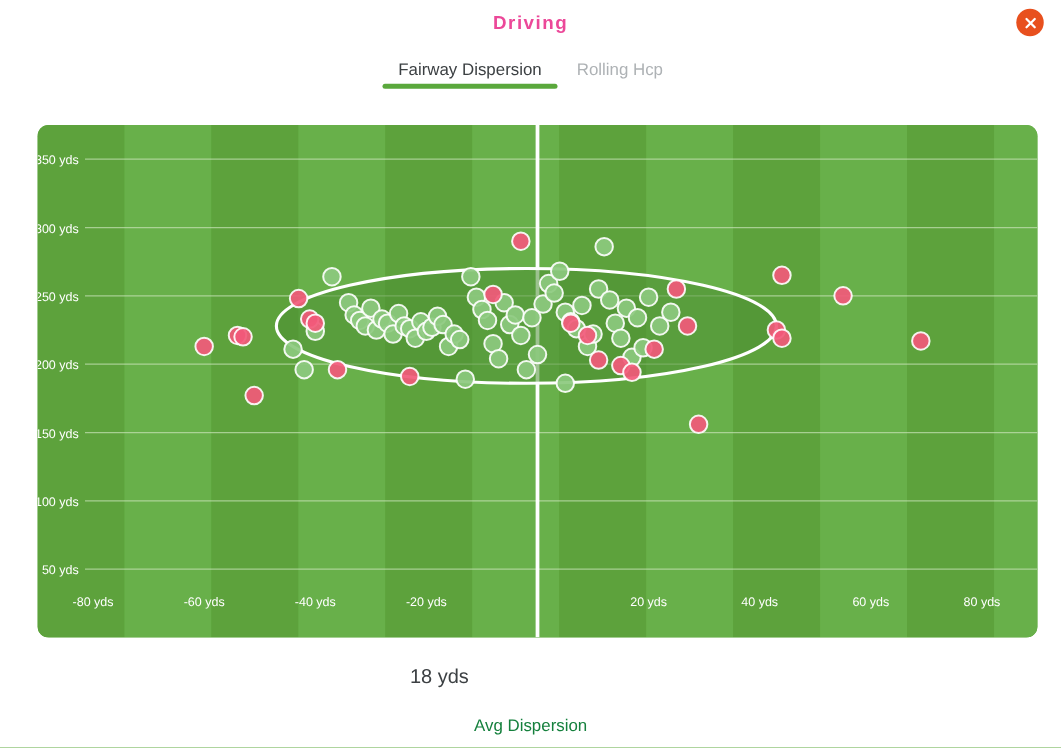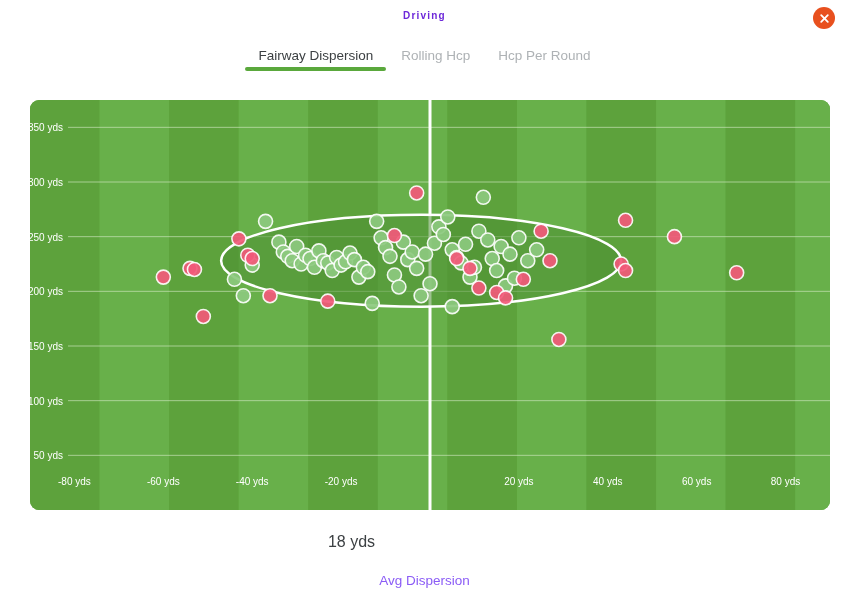--- a/index.html
+++ b/index.html
@@ -15,24 +15,24 @@
     position: relative;
   }
 
   
   #modal-title {
     position: absolute;
     top: 10px;
     left: 0;
     width: 849px;
     text-align: center;
-    font-size: 10px;
+    font-size: 15px;
     font-weight: bold;
     letter-spacing: 1.2px;
-    color: #6d28d9;
+    color: #ec4899;
   }
 
   #close-button {
     position: absolute;
     top: 7px;
     right: 14px;
     width: 22px;
     height: 22px;
     border-radius: 50%;
     background: #e8501e;
@@ -105,39 +105,38 @@
     font-size: 16px;
     color: #3c4043;
   }
   #avg-label {
     position: absolute;
     top: 573px;
     left: 0;
     width: 849px;
     text-align: center;
     font-size: 13.5px;
-    color: #8b5cf6;
+    color: #15803d;
   }
 </style>
 </head>
 <body>
 
 <div id="modal-title">Driving</div>
 
 <button id="close-button" aria-label="Close">
   <svg width="13" height="13" viewBox="0 0 13 13">
     <line x1="3.2" y1="3.2" x2="9.8" y2="9.8" stroke="#ffffff" stroke-width="1.8" stroke-linecap="round"></line>
     <line x1="9.8" y1="3.2" x2="3.2" y2="9.8" stroke="#ffffff" stroke-width="1.8" stroke-linecap="round"></line>
   </svg>
 </button>
 
 <div id="tab-bar">
   <div class="tab active">Fairway Dispersion</div>
   <div class="tab">Rolling Hcp</div>
-  <div class="tab">Hcp Per Round</div>
 </div>
 
 <div id="chart-area">
   <svg id="chart-svg" viewBox="0 0 800 410">
       <rect x="0" y="0" width="69.56521739130434" height="410" fill="#5da23c"></rect>
       <rect x="69.56521739130434" y="0" width="69.56521739130434" height="410" fill="#68b04a"></rect>
       <rect x="139.1304347826087" y="0" width="69.56521739130434" height="410" fill="#5da23c"></rect>
       <rect x="208.69565217391303" y="0" width="69.56521739130434" height="410" fill="#68b04a"></rect>
       <rect x="278.2608695652174" y="0" width="69.56521739130434" height="410" fill="#5da23c"></rect>
       <rect x="347.82608695652175" y="0" width="69.56521739130434" height="410" fill="#68b04a"></rect>

